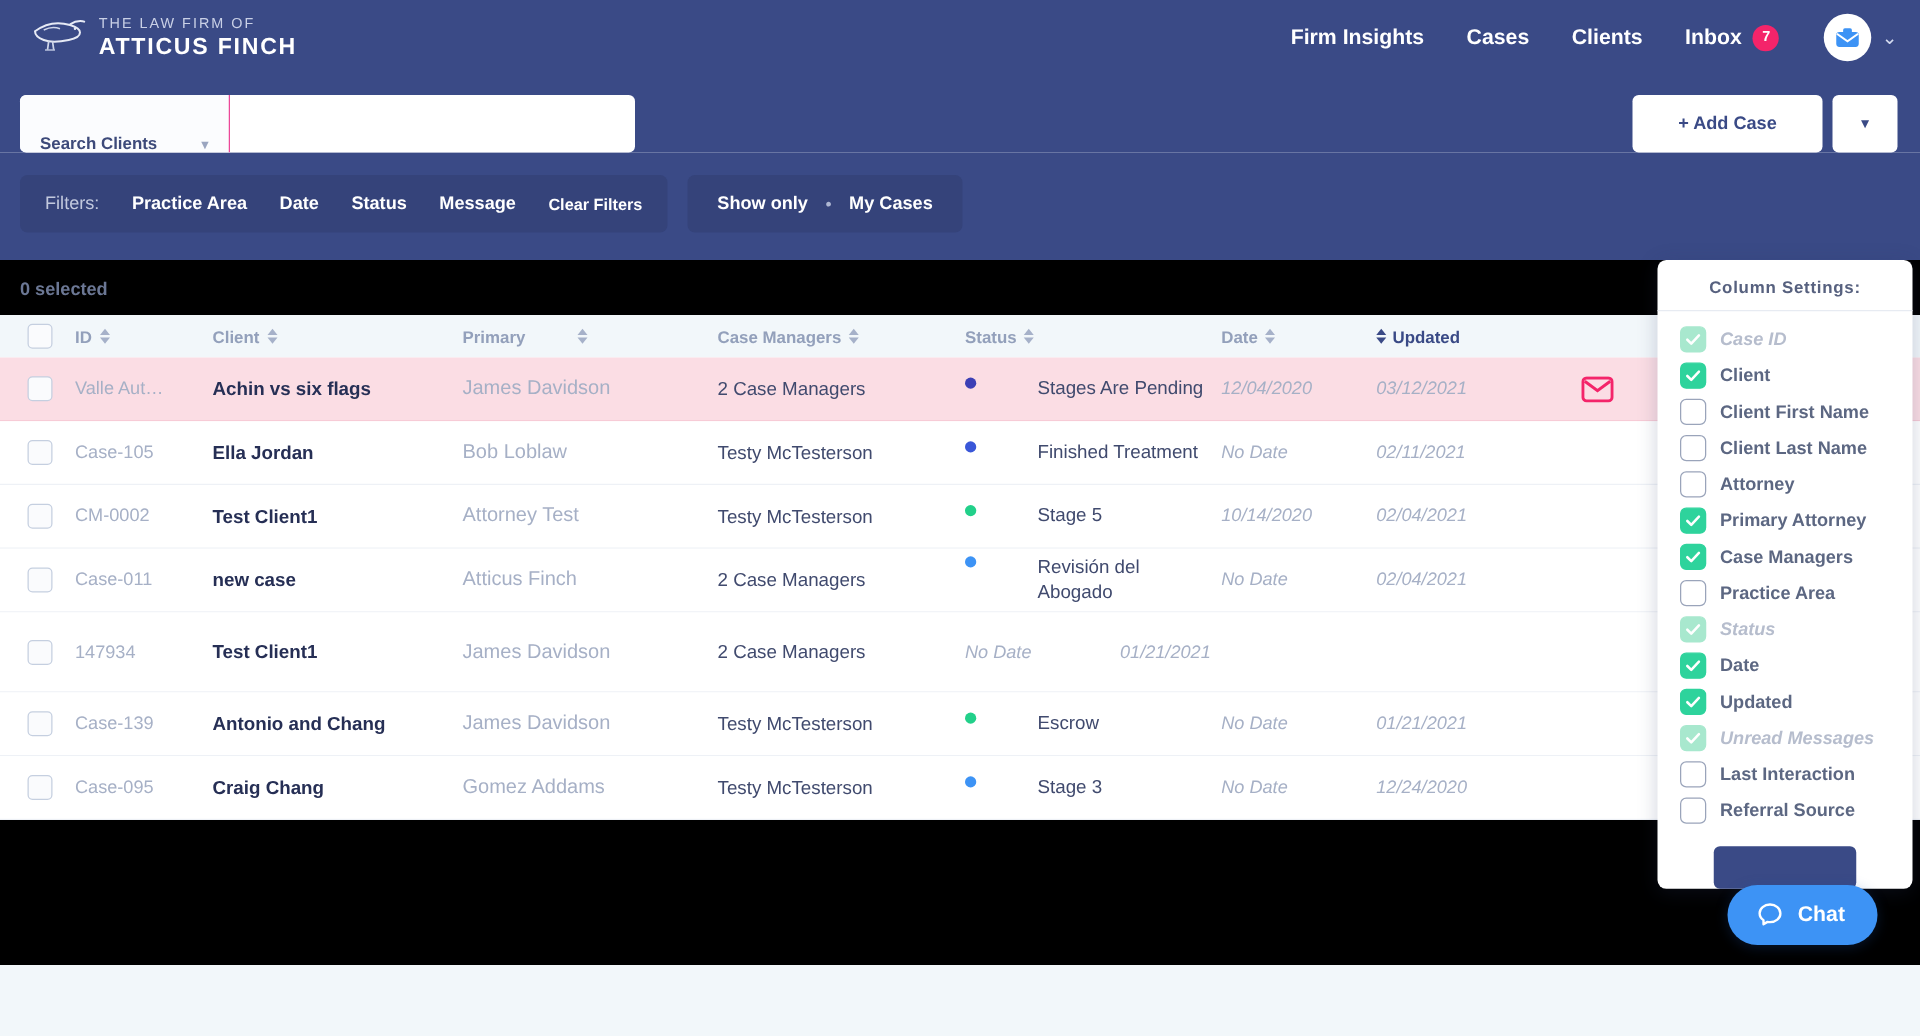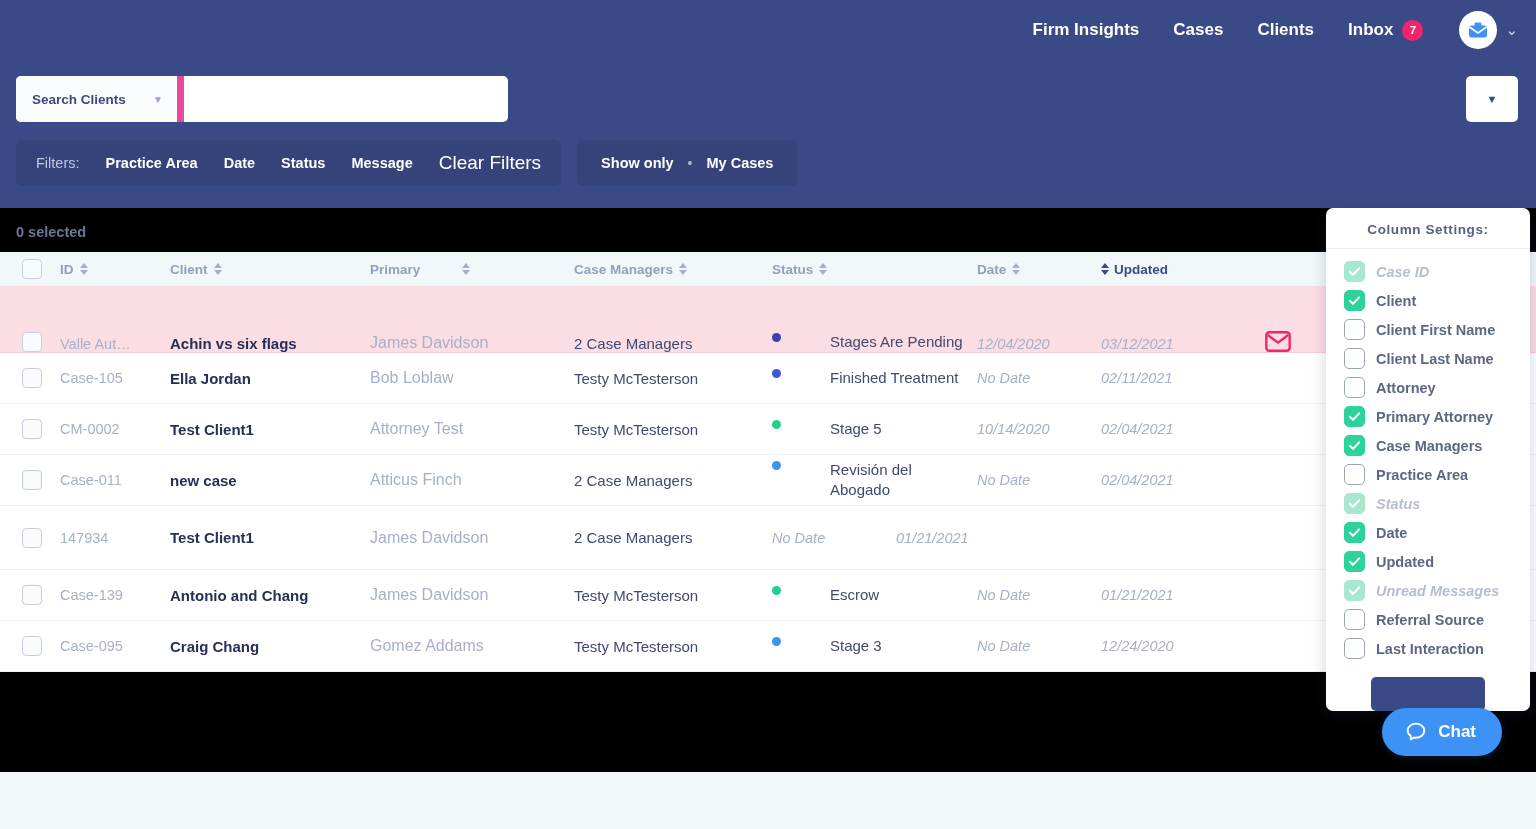--- a/index.html
+++ b/index.html
@@ -47,23 +47,23 @@
   
   .searchbar {
     background: #3a4a86; padding: 16px 18px 0 16px;
     display: flex; align-items: flex-start;
   }
   .search-group {
     display: flex; height: 46px; width: 492px;
     border-radius: 5px; overflow: hidden; background: #fff;
   }
   .search-select {
-    width: 168px; background: #fbfcfe; display: flex; align-items: center;
+    width: 168px; background: #fbfcfe; display: flex; align-items: flex-end;
     justify-content: space-between; padding: 0 14px 0 16px;
-    border-right: 7px solid #ec4899; cursor: pointer;
+    border-right: 1px solid #ec4899; cursor: pointer;
   }
   .search-select-label { font-size: 13.5px; font-weight: bold; color: #3d4a7a; }
   .sel-caret { color: #9aa5c0; font-size: 10px; }
   .search-input {
     flex: 1; border: none; outline: none; padding: 0 16px;
     font-size: 15px; font-family: "Liberation Sans", sans-serif; color: #4a5578;
   }
   .search-input::placeholder { color: #b3bcd2; }
   .topbtns { margin-left: auto; display: flex; gap: 8px; }
   .btn-add {
@@ -82,21 +82,21 @@
     display: flex; align-items: center; gap: 16px;
   }
   .filters-pill {
     background: #35437a; border-radius: 6px; height: 46px;
     display: flex; align-items: center; padding: 0 20px; gap: 26px;
   }
   .filters-label { color: #c2c9de; font-size: 14.5px; }
   .filter-item {
     color: #fff; font-size: 14.5px; font-weight: bold; cursor: pointer; white-space: nowrap;
   }
-  .filter-clear { color: #fff; font-size: 19px; font-weight: normal; cursor: pointer; }
+  .filter-clear { color: #fff; font-size: 13px; font-weight: bold; cursor: pointer; }
   .showonly-pill {
     background: #35437a; border-radius: 6px; height: 46px;
     display: flex; align-items: center; padding: 0 24px; gap: 14px;
   }
   .showonly-label { color: #fff; font-size: 14.5px; font-weight: bold; }
   .dot-sep { color: #aeb7d2; font-size: 14px; }
 
   
   .content { background: #000000; position: relative; height: 564px; }
   .selected-count {
@@ -198,20 +198,35 @@
     background: #3d93f5; border-radius: 26px; border: none; cursor: pointer;
     display: flex; align-items: center; gap: 10px; padding: 0 26px 0 22px;
     box-shadow: 0 2px 10px rgba(30,80,160,.28); z-index: 60;
   }
   .chat-label { color: #fff; font-size: 17px; font-weight: bold; }
 </style>
 </head>
 <body>
 
 <div class="topnav">
+  <div class="brand">
+    <svg class="brand-bird" viewBox="0 0 44 34">
+      <path d="M2 12 C10 6, 20 4, 30 7 C35 8.5, 38 11, 38 13 C38 16, 34 18, 29 19
+               C22 20.5, 14 21, 9 19 C5 17.5, 2 15, 2 12 Z" fill="none" stroke="#e6eaf5" stroke-width="1.6"></path>
+      <path d="M30 6.5 C34 4, 39 3.5, 42 4.5" fill="none" stroke="#e6eaf5" stroke-width="1.6"></path>
+      <path d="M9 11 C13 9, 18 8.5, 22 10" fill="none" stroke="#cfd6ea" stroke-width="1.2"></path>
+      <path d="M13 19.5 L12 27 M16 20 L17 27" stroke="#cfd6ea" stroke-width="1.4" fill="none"></path>
+      <path d="M10 27 L18 27" stroke="#b9c2dd" stroke-width="1.3"></path>
+      <circle cx="34" cy="10" r="1" fill="#e6eaf5"></circle>
+    </svg>
+    <div class="brand-text">
+      <span class="brand-line1">THE LAW FIRM OF</span>
+      <span class="brand-line2">ATTICUS FINCH</span>
+    </div>
+  </div>
 
   <div class="nav-right">
     <a class="nav-link" href="#">Firm Insights</a>
     <a class="nav-link" href="#">Cases</a>
     <a class="nav-link" href="#">Clients</a>
 
     <div class="inbox-wrap">
       <span class="nav-link">Inbox</span>
       <span class="badge">7</span>
     </div>
@@ -231,20 +246,21 @@
 
 <div class="searchbar">
   <div class="search-group">
     <div class="search-select">
       <span class="search-select-label">Search Clients</span>
       <span class="sel-caret">▼</span>
     </div>
   </div>
 
   <div class="topbtns">
+    <button class="btn-add">+ Add Case</button>
     <button class="btn-caret">▼</button>
   </div>
 </div>
 
 <div class="filters-row">
   <div class="filters-pill">
     <span class="filters-label">Filters:</span>
     <span class="filter-item">Practice Area</span>
     <span class="filter-item">Date</span>
     <span class="filter-item">Status</span>
@@ -319,21 +335,21 @@
       </div>
       <div class="cell gear-cell">
         <svg width="17" height="17" viewBox="0 0 20 20">
           <path d="M10 6.6a3.4 3.4 0 100 6.8 3.4 3.4 0 000-6.8zm0 5.1a1.7 1.7 0 110-3.4 1.7 1.7 0 010 3.4z" fill="#93a0bb"></path>
           <path d="M17.3 11.6l-1.3-.8c.1-.5.1-1.1 0-1.6l1.3-.8a.6.6 0 00.2-.8l-1.3-2.2a.6.6 0 00-.8-.2l-1.4.7c-.4-.3-.9-.6-1.4-.8l-.1-1.5a.6.6 0 00-.6-.6H9.1a.6.6 0 00-.6.6l-.1 1.5c-.5.2-1 .5-1.4.8l-1.4-.7a.6.6 0 00-.8.2L3.5 7.6a.6.6 0 00.2.8l1.3.8c-.1.5-.1 1.1 0 1.6l-1.3.8a.6.6 0 00-.2.8l1.3 2.2c.2.3.5.4.8.2l1.4-.7c.4.3.9.6 1.4.8l.1 1.5c0 .3.3.6.6.6h2.8c.3 0 .6-.3.6-.6l.1-1.5c.5-.2 1-.5 1.4-.8l1.4.7c.3.2.6.1.8-.2l1.3-2.2a.6.6 0 00-.2-.8z" fill="#93a0bb"></path>
         </svg>
       </div>
     </div>
 
     <div id="rows-host">
-        <div class="row row-highlight" style="height: 67px; align-items: flex-end;">
+        <div class="row row-highlight" style="height: 51px;">
           <div class="cell c-check">
             <div class="chk"></div>
           </div>
           <div class="cell c-id">
             <span class="txt-id">Valle Aut…</span>
           </div>
           <div class="cell c-client">
             <span class="txt-client">Achin vs six flags</span>
           </div>
           <div class="cell c-primary">
@@ -616,25 +632,25 @@
         <div class="col-item">
           <span class="cbox dim">
             <svg width="13" height="13" viewBox="0 0 14 14">
               <path d="M2 7.3 L5.4 10.6 L12 3.6" fill="none" stroke="#ffffff" stroke-width="2.2" stroke-linecap="round" stroke-linejoin="round"></path>
             </svg>
           </span>
           <span class="col-label dimmed">Unread Messages</span>
         </div>
         <div class="col-item">
           <span class="cbox"></span>
+          <span class="col-label">Last Interaction</span>
+        </div>
+        <div class="col-item">
+          <span class="cbox"></span>
           <span class="col-label">Referral Source</span>
-        </div>
-        <div class="col-item">
-          <span class="cbox"></span>
-          <span class="col-label">Last Interaction</span>
         </div>
       </div>
     <div class="panel-btn-wrap">
       <button class="panel-btn"></button>
     </div>
   </div>
 
   <button class="chat-fab">
     <svg width="24" height="24" viewBox="0 0 24 24">
       <path d="M12 3.6c-4.6 0-8.3 3.1-8.3 7 0 2.2 1.2 4.2 3.1 5.5v3.3l3.2-1.9c.65.13 1.32.2 2 .2 4.6 0 8.3-3.1 8.3-7s-3.7-7.1-8.3-7.1z" fill="none" stroke="#ffffff" stroke-width="1.9" stroke-linejoin="round"></path>

